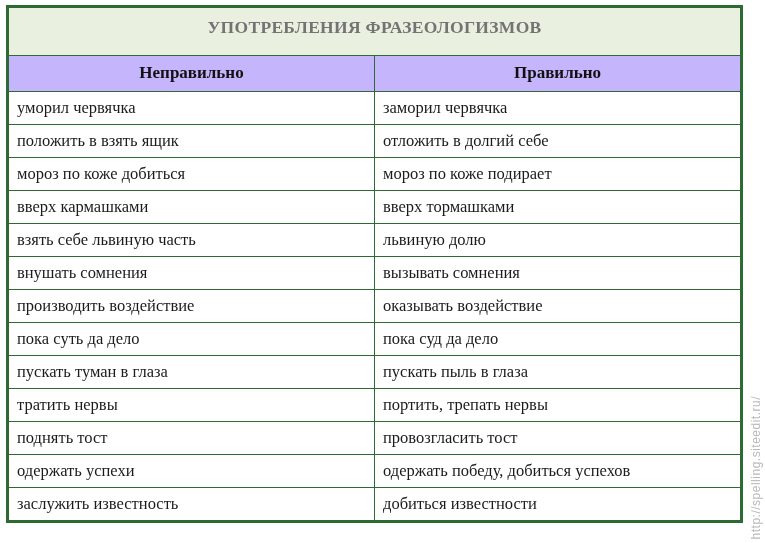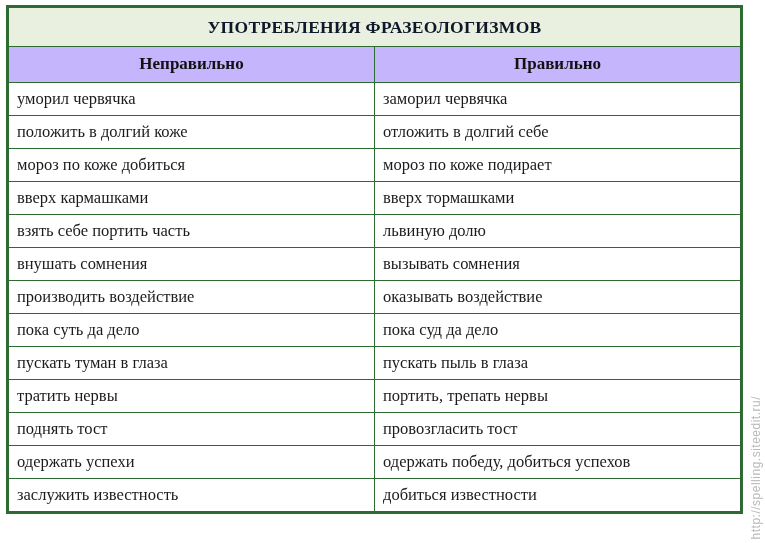--- a/index.html
+++ b/index.html
@@ -35,26 +35,26 @@
     color: #1b1b1b;
     height: 25px;
     vertical-align: middle;
     white-space: nowrap;
     overflow: hidden;
   }
   tr.title-row td {
     background: #e9f0e0;
     text-align: center;
     font-weight: bold;
-    color: #0f172a;
+    color: #737373;
     font-size: 17.5px;
     letter-spacing: 0.3px;
     height: 31px;
     padding-top: 4px;
-    padding-bottom: 3px;
+    padding-bottom: 12px;
   }
   tr.head-row td {
     background: #c4b5fd;
     text-align: center;
     font-weight: bold;
     color: #111111;
     font-size: 17px;
     height: 28px;
   }
   tr.data-row td.col-wrong {
@@ -91,33 +91,33 @@
         <tr class="head-row">
           <td>Неправильно</td>
           <td>Правильно</td>
         </tr>
 
         <tr class="data-row">
           <td class="col-wrong">уморил червячка</td>
           <td class="col-right">заморил червячка</td>
         </tr>
         <tr class="data-row">
-          <td class="col-wrong">положить в долгий коже</td>
+          <td class="col-wrong">положить в взять ящик</td>
           <td class="col-right">отложить в долгий себе</td>
         </tr>
         <tr class="data-row">
           <td class="col-wrong">мороз по коже добиться</td>
           <td class="col-right">мороз по коже подирает</td>
         </tr>
         <tr class="data-row">
           <td class="col-wrong">вверх кармашками</td>
           <td class="col-right">вверх тормашками</td>
         </tr>
         <tr class="data-row">
-          <td class="col-wrong">взять себе портить часть</td>
+          <td class="col-wrong">взять себе львиную часть</td>
           <td class="col-right">львиную долю</td>
         </tr>
         <tr class="data-row">
           <td class="col-wrong">внушать сомнения</td>
           <td class="col-right">вызывать сомнения</td>
         </tr>
         <tr class="data-row">
           <td class="col-wrong">производить воздействие</td>
           <td class="col-right">оказывать воздействие</td>
         </tr>

